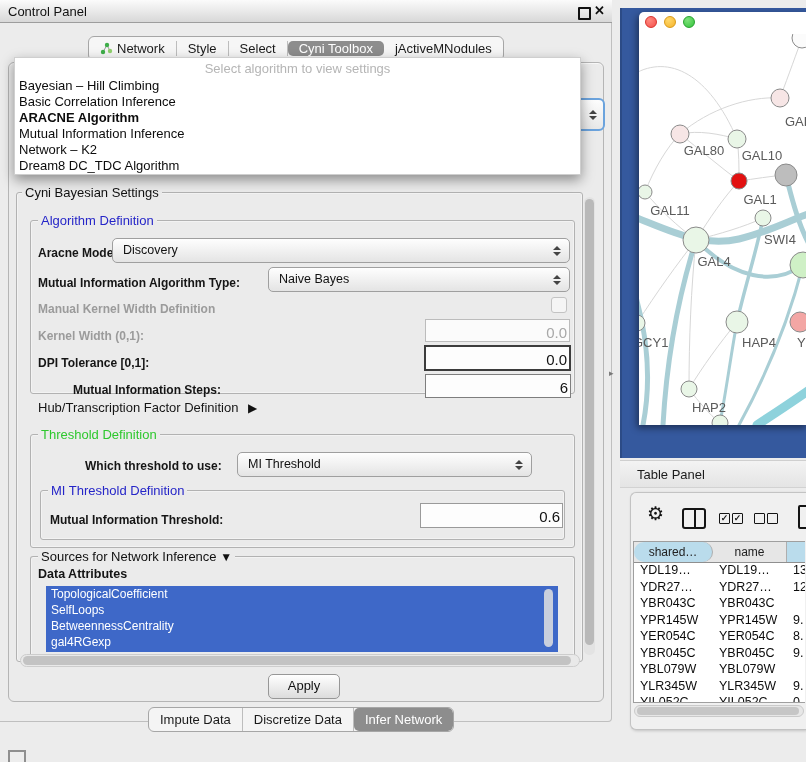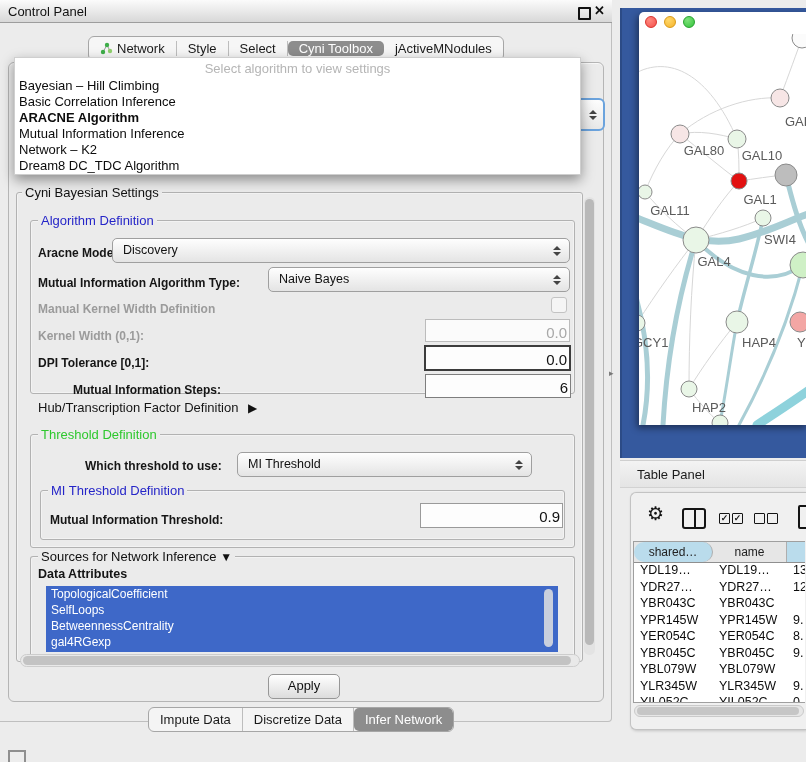--- a/index.html
+++ b/index.html
@@ -234,21 +234,21 @@
     <span class="ctext">MI Threshold</span>
     <span class="spin">
         <i class="up"></i>
         <i class="dn"></i>
       </span>
   </div>
 
   <div class="group" style="left:40px;top:490px;width:523px;height:48px;"></div>
   <span class="gtitle t-blue" style="left:48px;top:483px;">MI Threshold Definition</span>
   <span class="lbl" style="left:50px;top:513px;">Mutual Information Threshold:</span>
-  <div class="field" id="f-mit" style="left:420px;top:503px;width:143px;height:25px;">0.9</div>
+  <div class="field" id="f-mit" style="left:420px;top:503px;width:143px;height:25px;">0.6</div>
 
   <div class="group" style="left:30px;top:556px;width:543px;height:102px;border-bottom:none;"></div>
   <span class="gtitle t-black" style="left:38px;top:549px;">
     <span>Sources for Network Inference</span>
     <span class="disc-tri">▼</span>
   </span>
   <span class="lbl" style="left:38px;top:567px;font-size:12.5px;">Data Attributes</span>
   <div id="attr-list">
     <div id="attr-scroll"></div>
   <div class="attr-item">TopologicalCoefficient</div>

